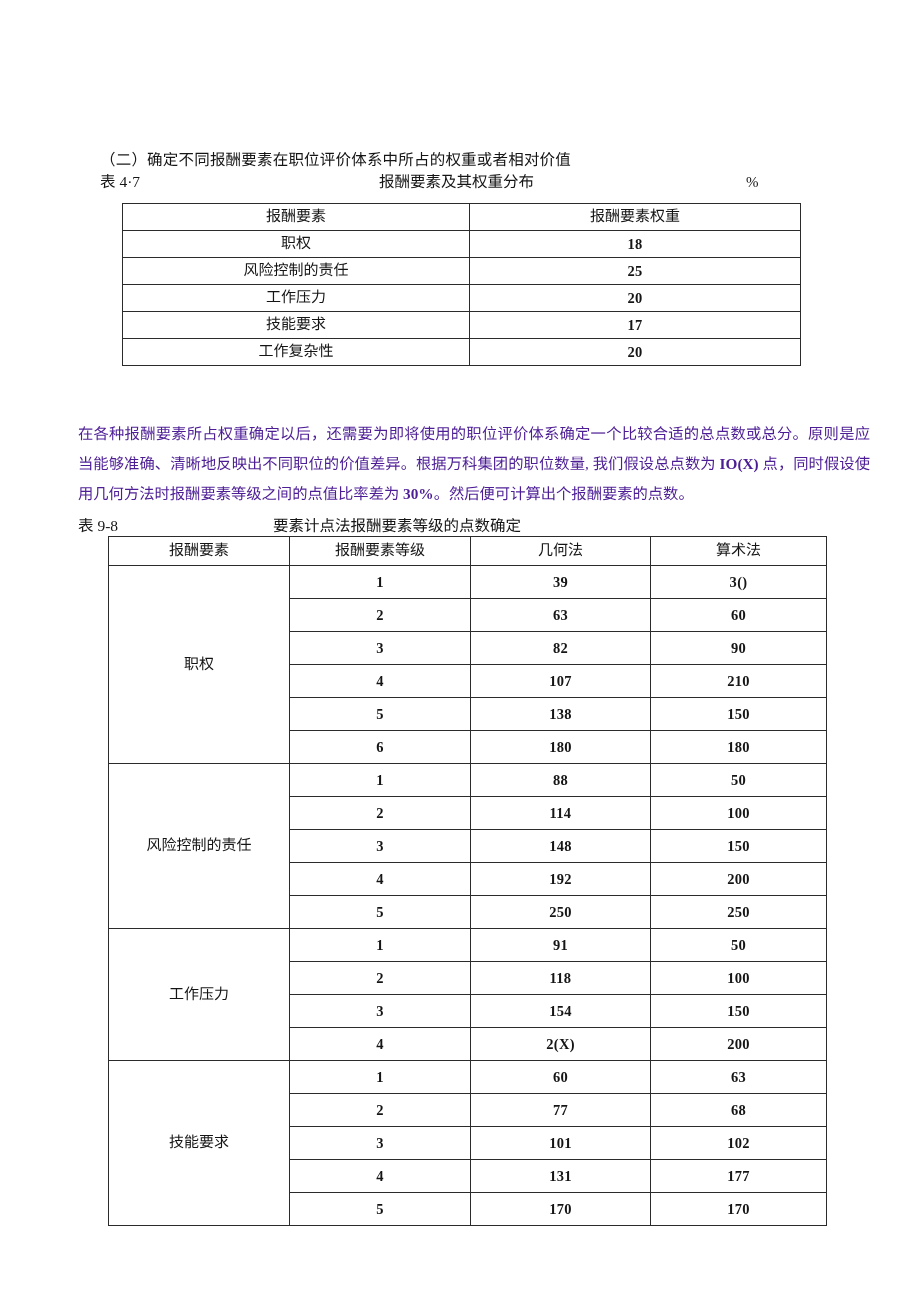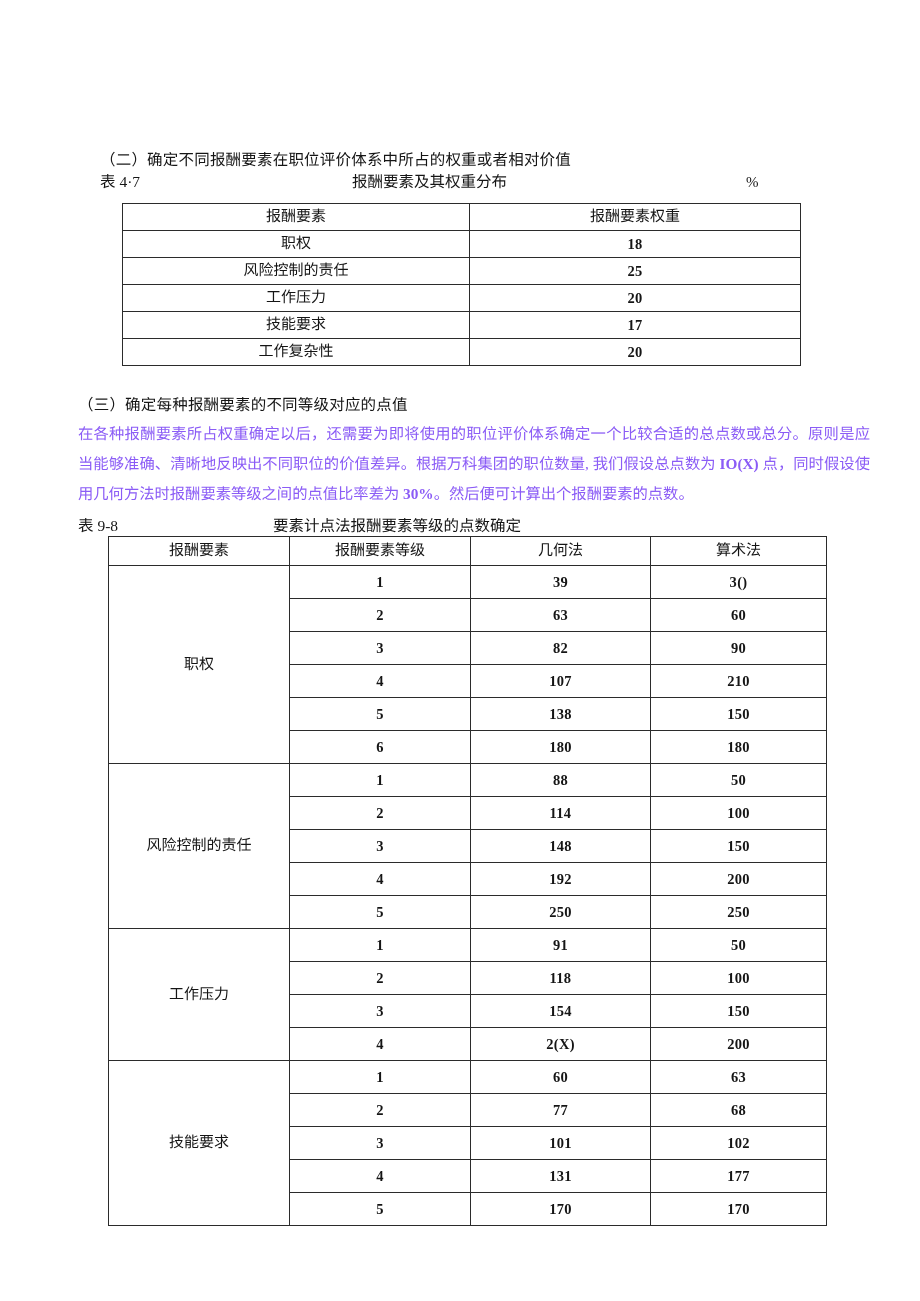--- a/index.html
+++ b/index.html
@@ -67,21 +67,21 @@
   }
 
   .body-para {
     position: absolute;
     left: 78px;
     width: 792px;
     font-size: 15.3px;
     line-height: 30px;
     text-align: justify;
     text-justify: inter-ideograph;
-    color: #8b5cf6;
+    color: #4c1d95;
   }
   .body-para .bold {
     font-weight: bold;
   }
 
   
   table.doc-table {
     position: absolute;
     border-collapse: collapse;
     table-layout: fixed;
@@ -136,21 +136,21 @@
 </style>
 </head>
 <body>
 
 <div class="page">
 
   <div class="heading-line" style="left:100px; top:112px;">（二）确定不同报酬要素在职位评价体系中所占的权重或者相对价值</div>
 
   <div class="caption-row" style="top:133px;">
     <span class="cap-label" style="left:22px;">表 4·7</span>
-    <span class="cap-title" style="left:274px;">报酬要素及其权重分布</span>
+    <span class="cap-title" style="left:301px;">报酬要素及其权重分布</span>
     <span class="cap-unit" style="left:668px;">%</span>
   </div>
 
   <table id="table-4-7" class="doc-table">
     <tbody>
       <tr>
         <td class="c1 hdr">报酬要素</td>
         <td class="c2 hdr">报酬要素权重</td>
       </tr>
       <tr>
@@ -169,21 +169,20 @@
         <td class="c1 factor-cell">技能要求</td>
         <td class="c2 num">17</td>
       </tr>
       <tr>
         <td class="c1 factor-cell">工作复杂性</td>
         <td class="c2 num">20</td>
       </tr>
     </tbody>
   </table>
 
-  <div class="heading-line" style="left:78px; top:357px;">（三）确定每种报酬要素的不同等级对应的点值</div>
 
   <div class="body-para" style="top:382px;"><span>在各种报酬要素所占权重确定以后，还需要为即将使用的职位评价体系确定一个比较合适的总点数或总分。原则是应当能够准确、清晰地反映出不同职位的价值差异。根据万科集团的职位数量, 我们假设总点数为 </span><span class="bold">IO(X)</span><span> 点，同时假设使用几何方法时报酬要素等级之间的点值比率差为 </span><span class="bold">30%</span><span>。然后便可计算出个报酬要素的点数。</span></div>
 
   <div class="caption-row" style="top:477px; left:78px;">
     <span class="cap-label" style="left:0px;">表 9-8</span>
     <span class="cap-title" style="left:195px;">要素计点法报酬要素等级的点数确定</span>
   </div>
 
   <table id="table-4-8" class="doc-table">
     <tbody>

